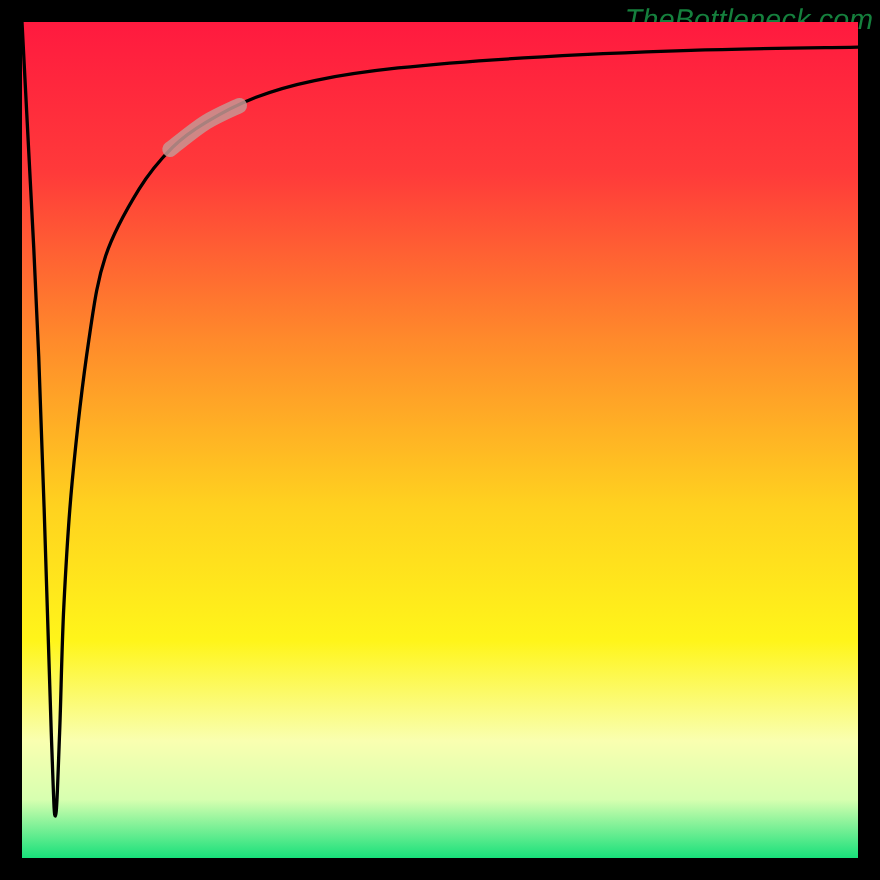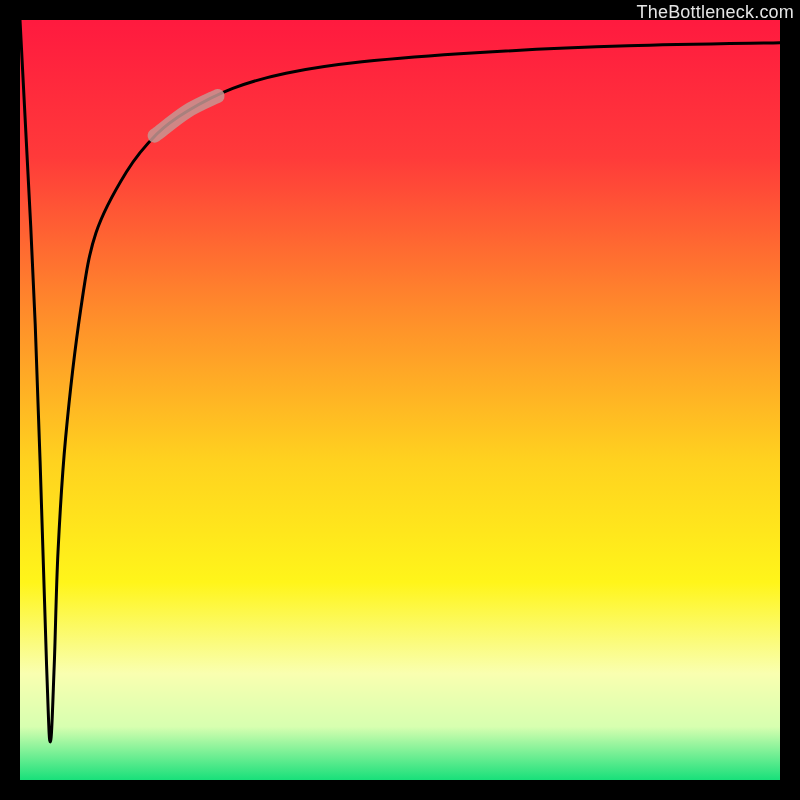--- a/index.html
+++ b/index.html
@@ -12,25 +12,26 @@
   }
   .wrap {
     position: relative;
     width: 800px;
     height: 800px;
   }
   .watermark {
     position: absolute;
     top: 2px;
     right: 6px;
-    color: #e5e5e5;
-    font-size: 18px;
+    color: #15803d;
+    font-size: 26px;
     font-weight: 500;
     letter-spacing: 0.2px;
     user-select: none;
+    font-style: italic;
   }
   .plot-frame {
     position: absolute;
     left: 20px;
     top: 20px;
     width: 760px;
     height: 760px;
     background: #000;
   }
   .gradient {

